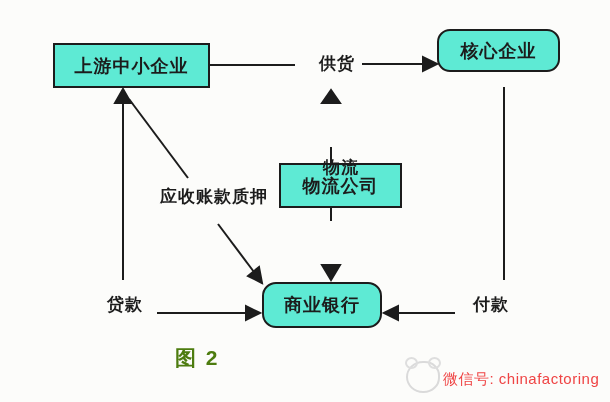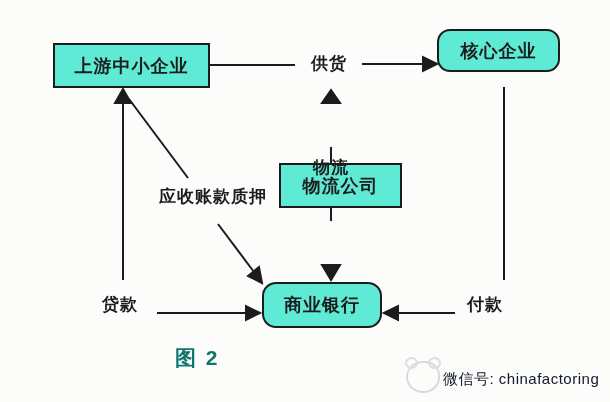--- a/index.html
+++ b/index.html
@@ -26,39 +26,39 @@
   }
   .node-sme{left:53px;top:43px;width:157px;height:45px;}
   .node-core{left:437px;top:29px;width:123px;height:43px;border-radius:13px;}
   .node-logistics{left:279px;top:163px;width:123px;height:45px;text-align:right;}
   .node-bank{left:262px;top:282px;width:120px;height:46px;border-radius:14px;}
   .edge-label{
     position:absolute;
     font-size:17px;
     font-weight:600;
     letter-spacing:1px;
-    text-align:center;
+    text-align:right;
     white-space:nowrap;
   }
   .label-supply{left:303px;top:52px;width:52px;}
   .label-logistics-flow{left:303px;top:108px;width:56px;margin-top:48px;}
   .label-guarantee{left:303px;top:228px;width:56px;}
   .label-pledge{left:158px;top:185px;width:110px;}
   .label-loan{left:97px;top:293px;width:46px;}
   .label-payment{left:461px;top:293px;width:48px;}
   .caption{
     position:absolute;left:175px;top:344px;
     display:flex;gap:20px;
-    font-size:21px;font-weight:700;color:#0f766e;
+    font-size:21px;font-weight:700;color:#4d7c0f;
     letter-spacing:2px;
     white-space:nowrap;
   }
   .watermark{
     position:absolute;left:443px;top:370px;
-    font-size:15px;color:#0f172a;
+    font-size:15px;color:#ef4444;
     letter-spacing:0.5px;
     white-space:nowrap;
   }
   .watermark-icon{
     position:absolute;left:406px;top:361px;
     width:30px;height:28px;
     border:2px solid #dadada;
     border-radius:50% 45% 48% 50%;
     background:transparent;
   }

